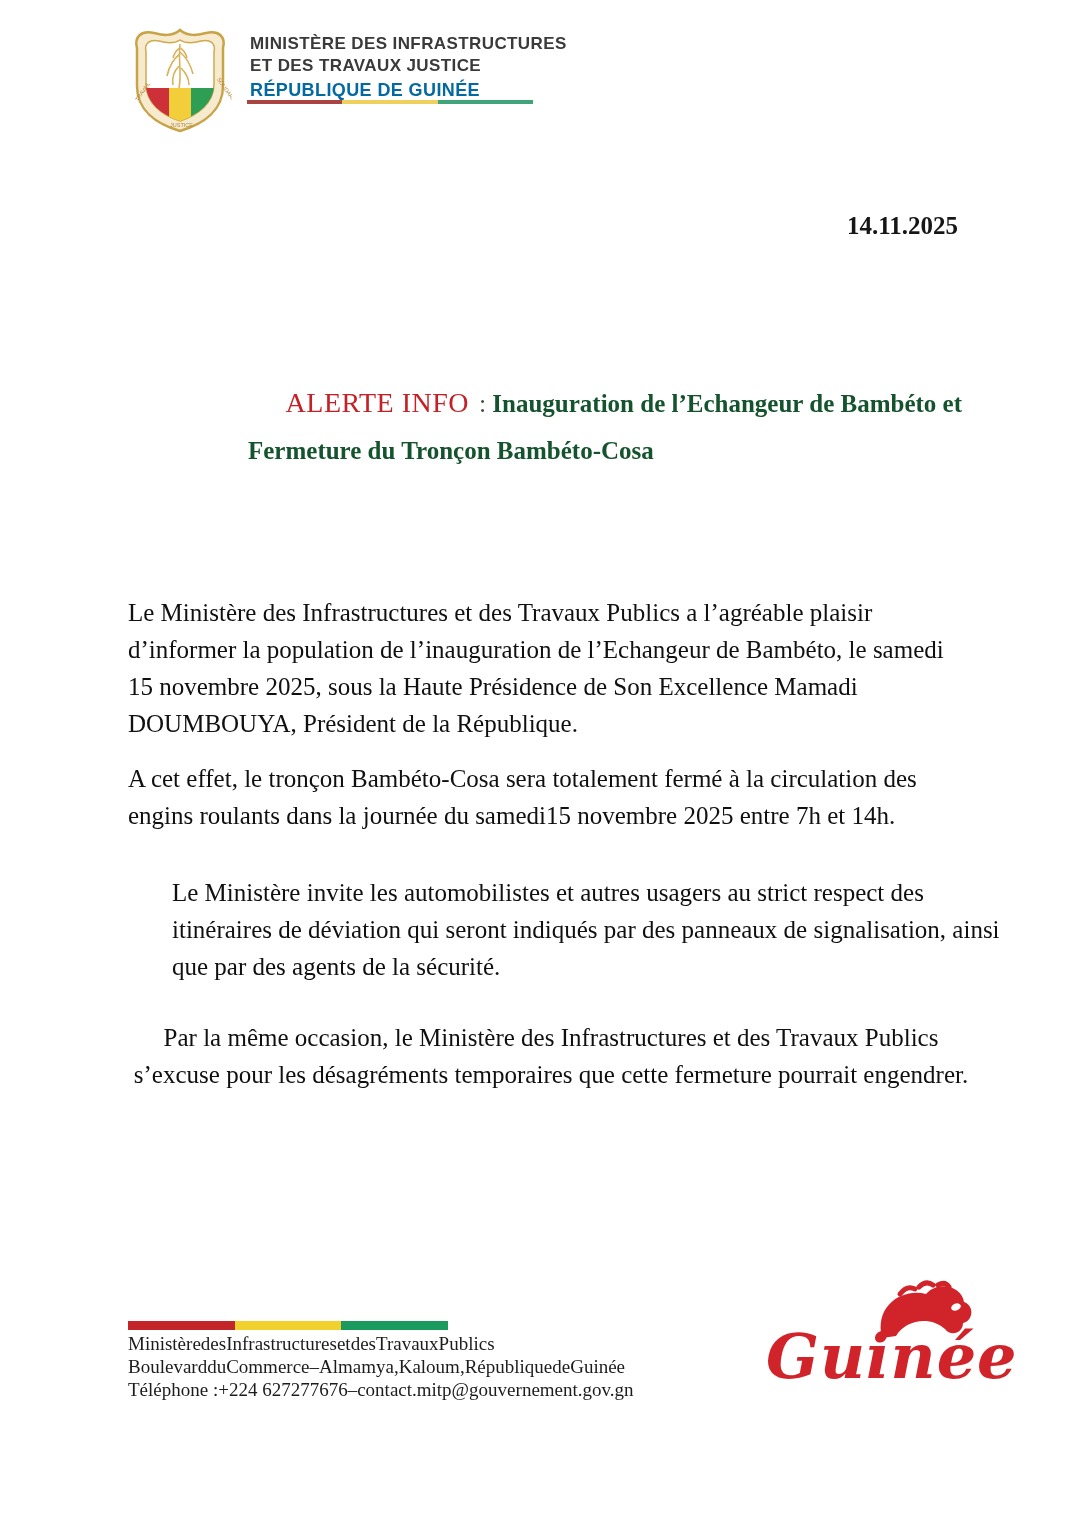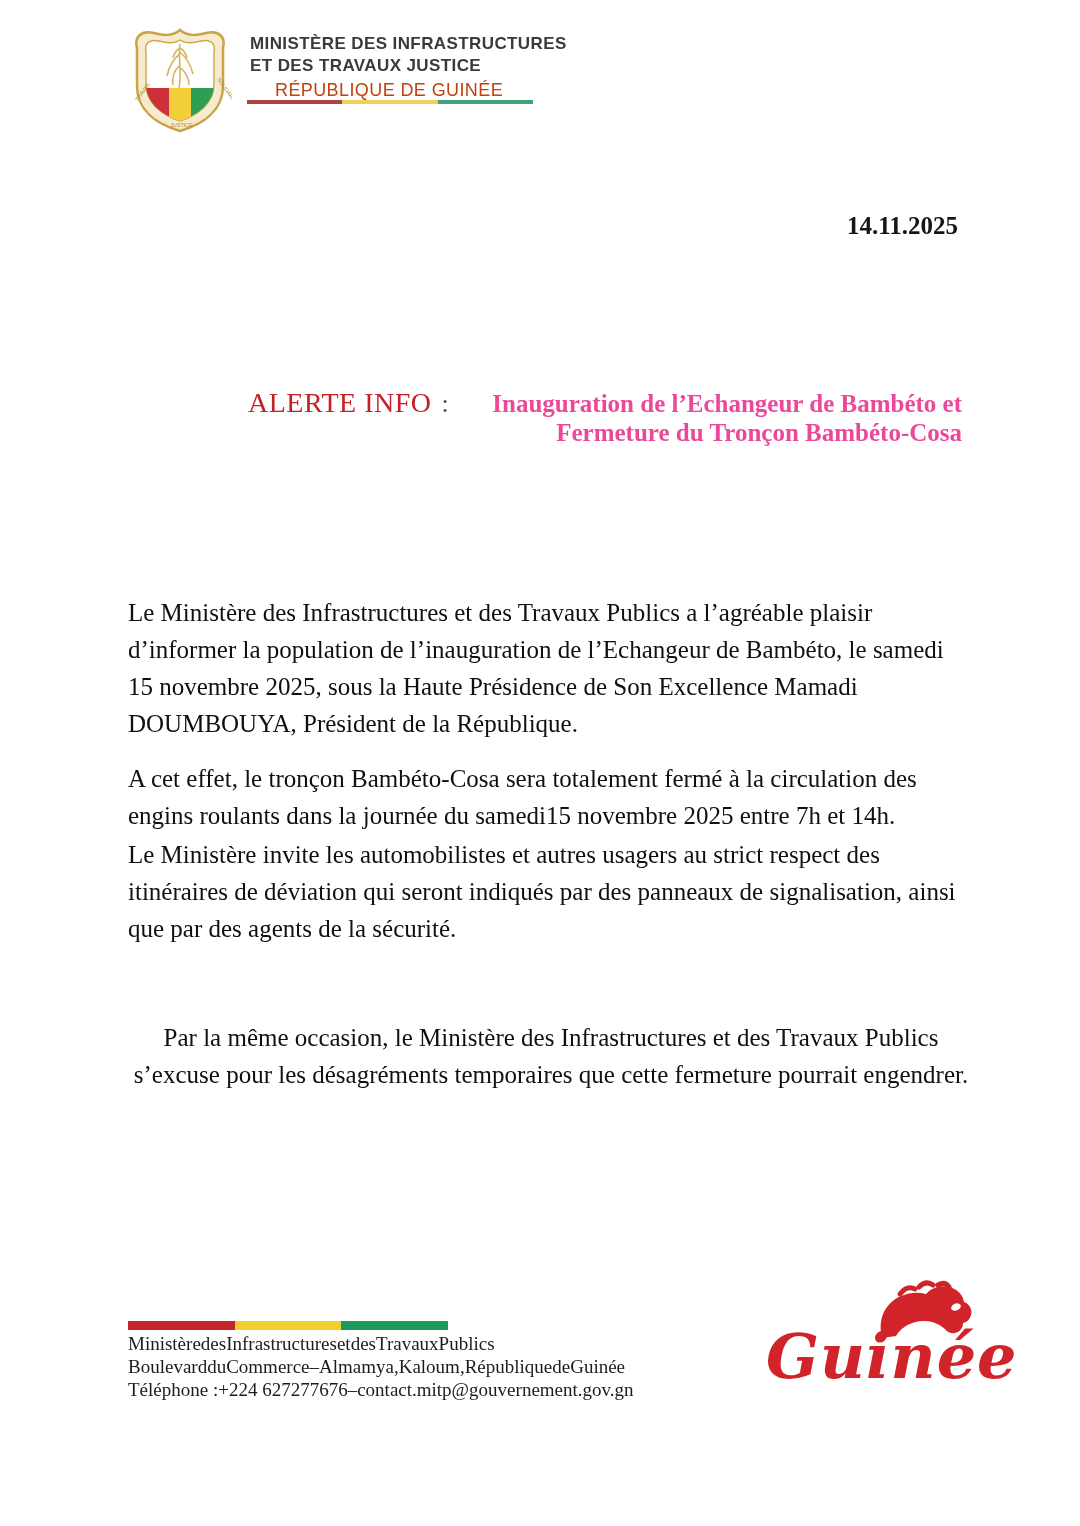--- a/index.html
+++ b/index.html
@@ -25,27 +25,26 @@
     font-family: "Liberation Sans", sans-serif;
     color: #3a3a3a;
   }
   .ministry-bold {
     font-weight: 700;
     font-size: 17px;
     line-height: 22px;
     letter-spacing: 0.4px;
   }
   .ministry-rep {
-    font-weight: 400;
+    font-weight: 700;
     font-size: 18px;
     line-height: 22px;
     margin-top: 2px;
     letter-spacing: 0.4px;
-    color: #c2410c;
-    margin-left: 25px;
+    color: #0369a1;
   }
   .header-tricolor {
     position: absolute;
     left: 247px; top: 100px;
     width: 286px; height: 4px;
     display: flex;
   }
   .header-tricolor span { flex: 1 1 33.3%; height: 100%; }
   .tc-red    { background: #a94442; }
   .tc-yellow { background: #eed05e; }
@@ -61,56 +60,55 @@
   }
 
   
   .title-block {
     position: absolute;
     left: 248px; top: 387px;
     width: 714px;
   }
   .title-line1 {
     display: flex;
-    justify-content: space-between;
+    justify-content: flex-end;
     align-items: baseline;
     white-space: nowrap;
   }
   .alert-label {
     color: #c32127;
     font-size: 28px;
     letter-spacing: 0.5px;
   }
   .title-sep {
     color: #4a4a4a;
     font-size: 26px;
     padding: 0 6px 0 10px;
   }
   .title-bold {
     font-weight: 700;
     font-size: 25px;
-    color: #ec4899;
+    color: #14532d;
   }
   .title-line2 {
-    text-align: right;
-    margin-top: 0;
+    margin-top: 18px;
   }
 
   
   .paragraph {
     position: absolute;
     left: 128px;
     width: 846px;
     font-size: 25px;
     line-height: 37px;
     color: #101010;
   }
   .p1 { top: 594px; }
   .p2 { top: 760px; }
-  .p3 { top: 836px; }
+  .p3 { top: 874px; margin-left: 44px; }
   .p4 { top: 1019px; text-align: center; }
 
   
   .footer-tricolor {
     position: absolute;
     left: 128px; top: 1321px;
     width: 320px; height: 9px;
     display: flex;
   }
   .footer-tricolor span { flex: 1 1 33.3%; height: 100%; }

